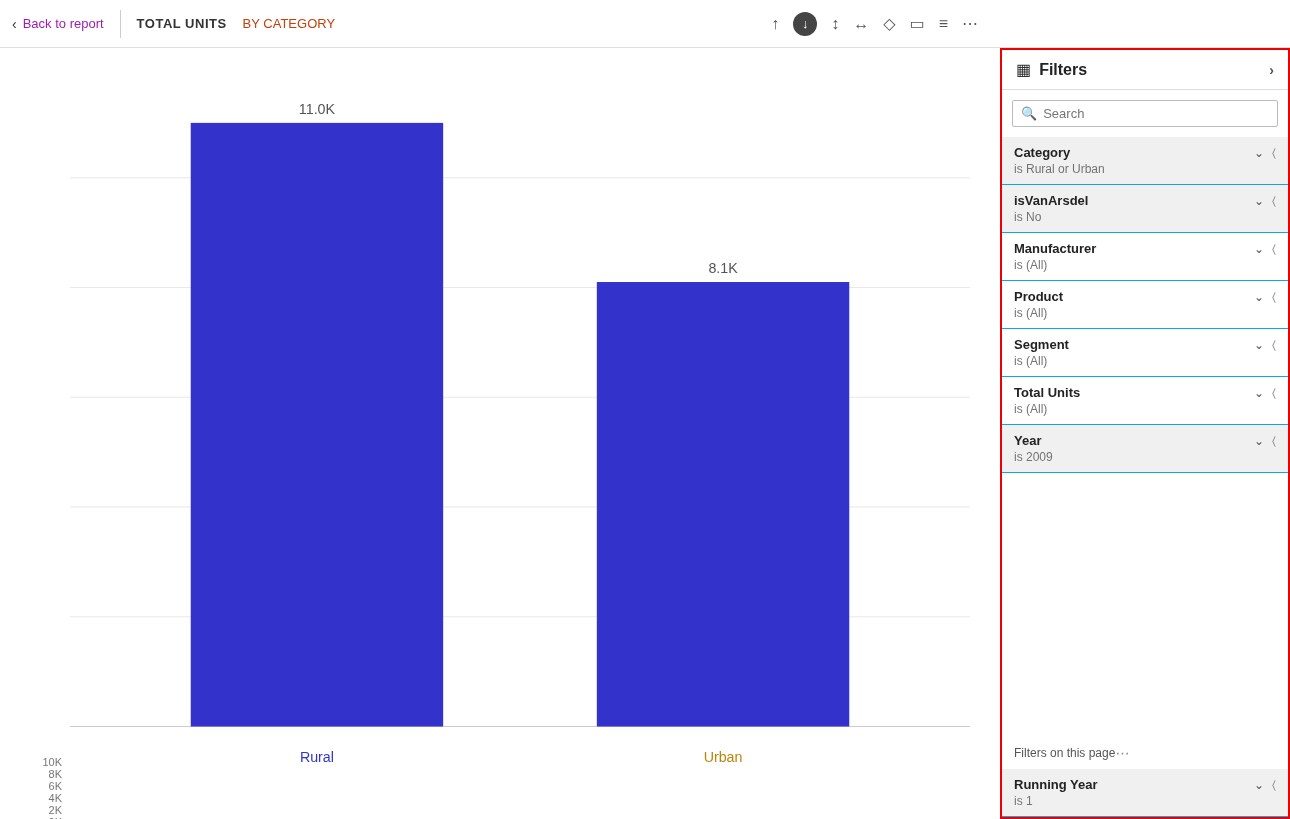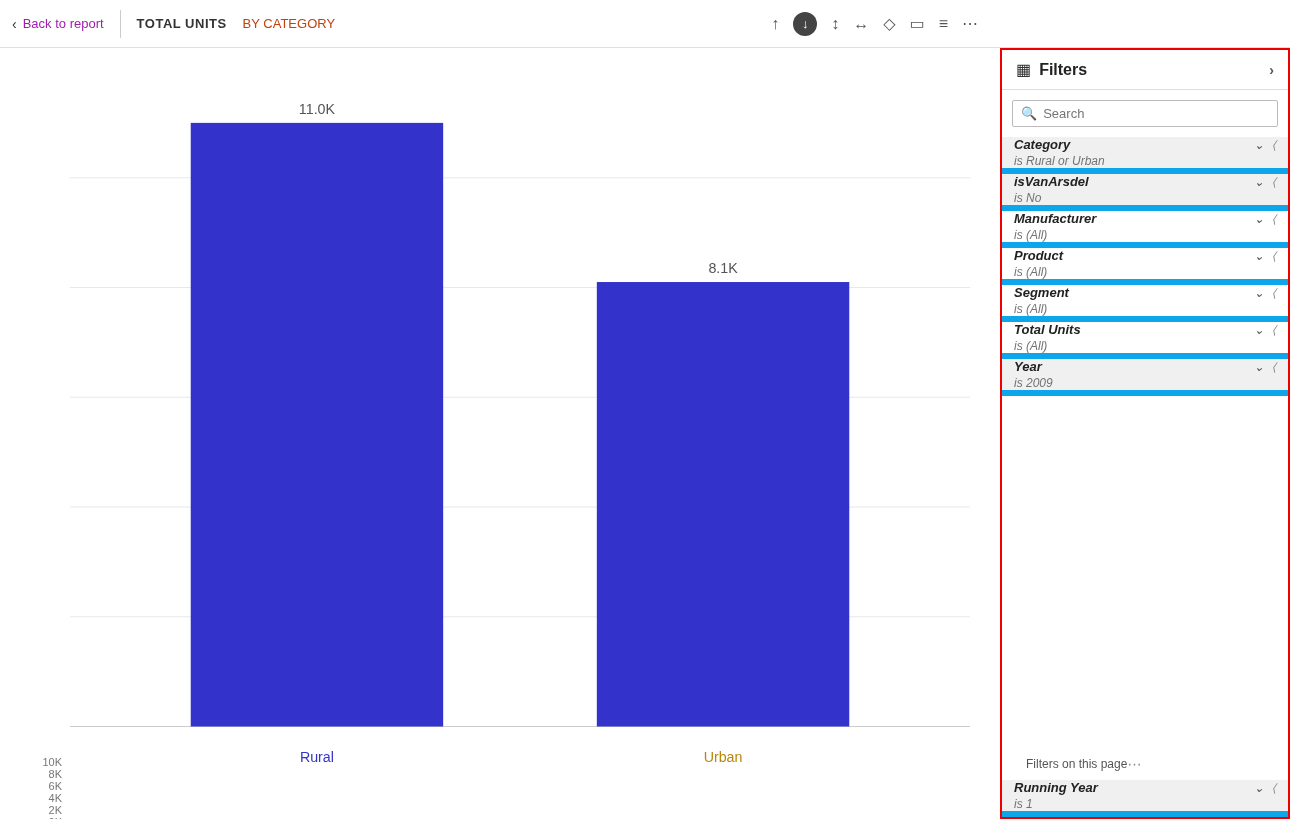--- a/index.html
+++ b/index.html
@@ -190,24 +190,23 @@
       border: none;
       outline: none;
       font-size: 13px;
       color: #14532d;
       width: 100%;
       background: transparent;
     }
 
     
     .filter-item {
-      border-bottom: 6px solid #0ea5e9;
-      padding: 0 12px;
-      cursor: pointer;
-      font-style: italic;
+      border-bottom: 1px solid #0ea5e9;
+      padding: 8px 12px;
+      cursor: pointer;
     }
     .filter-item.highlighted {
       background: #f0f0f0;
     }
     .filter-item-header {
       display: flex;
       align-items: center;
       justify-content: space-between;
     }
     .filter-name {
@@ -233,21 +232,20 @@
       font-size: 12px;
       color: #737373;
       margin-top: 2px;
     }
 
     .filters-page-section {
       padding: 8px 12px;
       display: flex;
       justify-content: flex-start;
       align-items: center;
-      margin-left: 12px;
     }
     .filters-page-label {
       font-size: 12px;
       color: #555;
     }
     .filters-page-dots {
       font-size: 14px;
       color: #888;
       cursor: pointer;
     }

